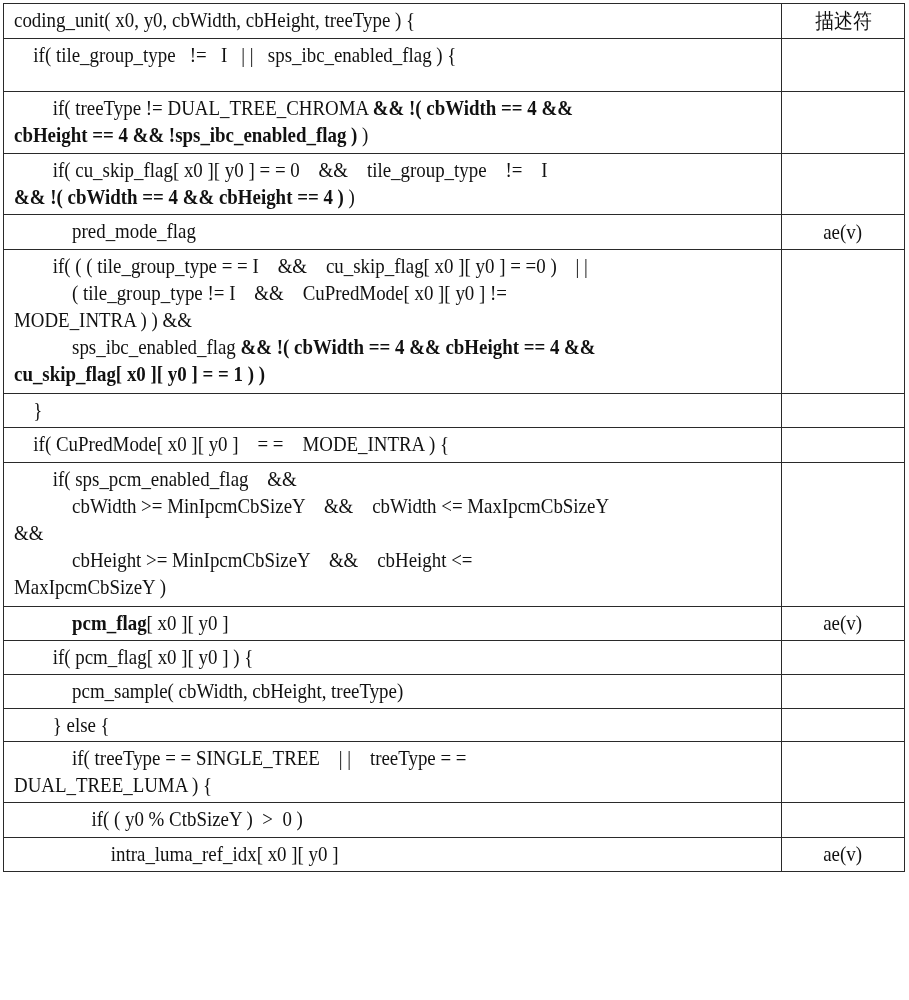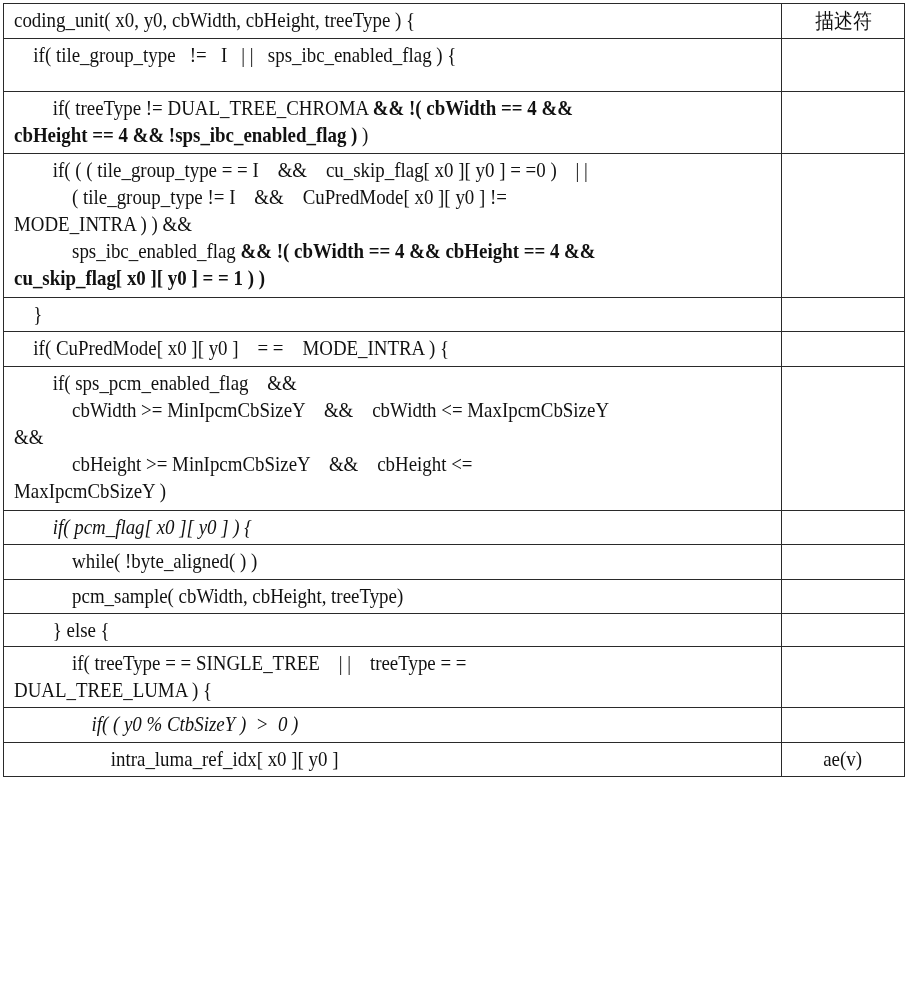--- a/index.html
+++ b/index.html
@@ -61,20 +61,37 @@
       </tr>
       <tr style="height: 62px;">
         <td>
           <div class="cell-inner">
             <span class="line" style="padding-left: 43px;"><span>if( treeType != DUAL_TREE_CHROMA </span><span class="b">&amp;&amp; !( cbWidth == 4 &amp;&amp;</span></span>
             <span class="line" style="padding-left: 0px;"><span class="b">cbHeight == 4 &amp;&amp; !sps_ibc_enabled_flag ) </span><span>)</span></span>
           </div>
         </td>
         <td class="desc"><span></span></td>
       </tr>
+      <tr style="height: 61px;">
+        <td>
+          <div class="cell-inner">
+            <span class="line" style="padding-left: 43px;"><span>if( cu_skip_flag[ x0 ][ y0 ] = = 0    &amp;&amp;    tile_group_type    !=    I</span></span>
+            <span class="line" style="padding-left: 0px;"><span class="b">&amp;&amp; !( cbWidth == 4 &amp;&amp; cbHeight == 4 ) </span><span>)</span></span>
+          </div>
+        </td>
+        <td class="desc"><span></span></td>
+      </tr>
+      <tr style="height: 35px;">
+        <td>
+          <div class="cell-inner">
+            <span class="line" style="padding-left: 64.5px;"><span>pred_mode_flag</span></span>
+          </div>
+        </td>
+        <td class="desc"><span>ae(v)</span></td>
+      </tr>
       <tr style="height: 144px;">
         <td>
           <div class="cell-inner">
             <span class="line" style="padding-left: 43px;"><span>if( ( ( tile_group_type = = I    &amp;&amp;    cu_skip_flag[ x0 ][ y0 ] = =0 )    | |</span></span>
             <span class="line" style="padding-left: 64.5px;"><span>( tile_group_type != I    &amp;&amp;    CuPredMode[ x0 ][ y0 ] !=</span></span>
             <span class="line" style="padding-left: 0px;"><span>MODE_INTRA ) ) &amp;&amp;</span></span>
             <span class="line" style="padding-left: 64.5px;"><span>sps_ibc_enabled_flag </span><span class="b">&amp;&amp; !( cbWidth == 4 &amp;&amp; cbHeight == 4 &amp;&amp;</span></span>
             <span class="line" style="padding-left: 0px;"><span class="b">cu_skip_flag[ x0 ][ y0 ] = = 1 ) )</span></span>
           </div>
         </td>
@@ -101,32 +118,32 @@
           <div class="cell-inner">
             <span class="line" style="padding-left: 43px;"><span>if( sps_pcm_enabled_flag    &amp;&amp;</span></span>
             <span class="line" style="padding-left: 64.5px;"><span>cbWidth &gt;= MinIpcmCbSizeY    &amp;&amp;    cbWidth &lt;= MaxIpcmCbSizeY</span></span>
             <span class="line" style="padding-left: 0px;"><span>&amp;&amp;</span></span>
             <span class="line" style="padding-left: 64.5px;"><span>cbHeight &gt;= MinIpcmCbSizeY    &amp;&amp;    cbHeight &lt;=</span></span>
             <span class="line" style="padding-left: 0px;"><span>MaxIpcmCbSizeY )</span></span>
           </div>
         </td>
         <td class="desc"><span></span></td>
       </tr>
-      <tr style="height: 34px; font-style: italic;">
+      <tr style="height: 34px;">
+        <td>
+          <div class="cell-inner">
+            <span class="line" style="padding-left: 64.5px;"><span class="b">pcm_flag</span><span>[ x0 ][ y0 ]</span></span>
+          </div>
+        </td>
+        <td class="desc"><span>ae(v)</span></td>
+      </tr>
+      <tr style="height: 34px;">
         <td>
           <div class="cell-inner">
             <span class="line" style="padding-left: 43px;"><span>if( pcm_flag[ x0 ][ y0 ] ) {</span></span>
-          </div>
-        </td>
-        <td class="desc"><span></span></td>
-      </tr>
-      <tr style="height: 35px;">
-        <td>
-          <div class="cell-inner">
-            <span class="line" style="padding-left: 64.5px;"><span>while( !byte_aligned( ) )</span></span>
           </div>
         </td>
         <td class="desc"><span></span></td>
       </tr>
       <tr style="height: 34px;">
         <td>
           <div class="cell-inner">
             <span class="line" style="padding-left: 64.5px;"><span>pcm_sample( cbWidth, cbHeight, treeType)</span></span>
           </div>
         </td>
@@ -142,21 +159,21 @@
       </tr>
       <tr style="height: 61px;">
         <td>
           <div class="cell-inner">
             <span class="line" style="padding-left: 64.5px;"><span>if( treeType = = SINGLE_TREE    | |    treeType = =</span></span>
             <span class="line" style="padding-left: 0px;"><span>DUAL_TREE_LUMA ) {</span></span>
           </div>
         </td>
         <td class="desc"><span></span></td>
       </tr>
-      <tr style="height: 35px; font-style: italic;">
+      <tr style="height: 35px;">
         <td>
           <div class="cell-inner">
             <span class="line" style="padding-left: 86px;"><span>if( ( y0 % CtbSizeY )  &gt;  0 )</span></span>
           </div>
         </td>
         <td class="desc"><span></span></td>
       </tr>
       <tr style="height: 34px; margin-top: 34px;">
         <td>
           <div class="cell-inner">

